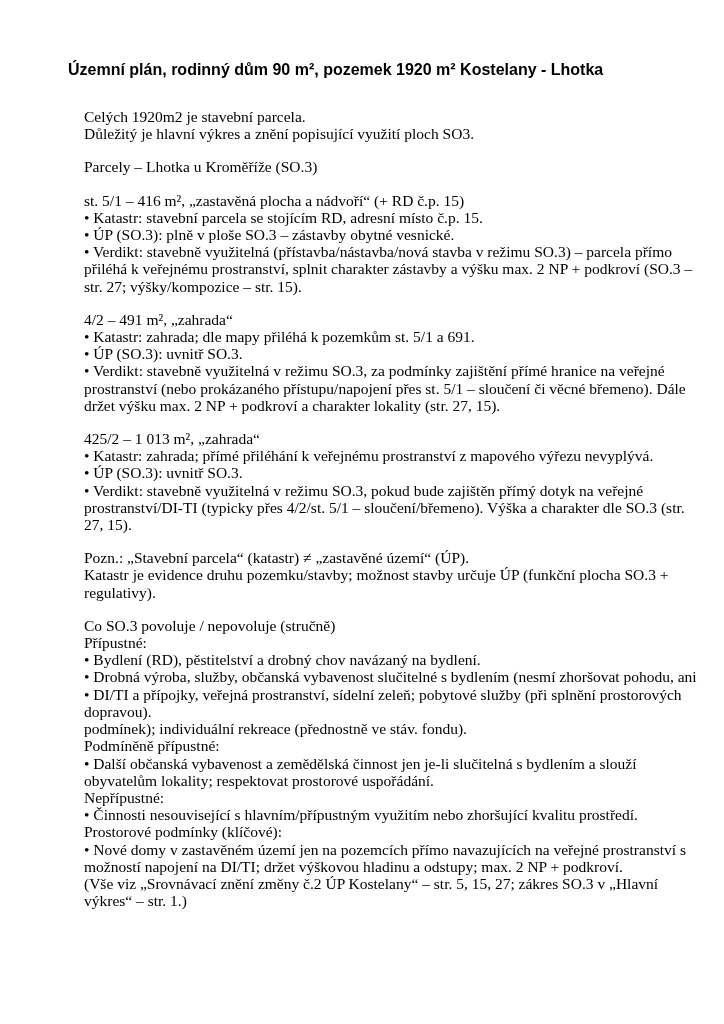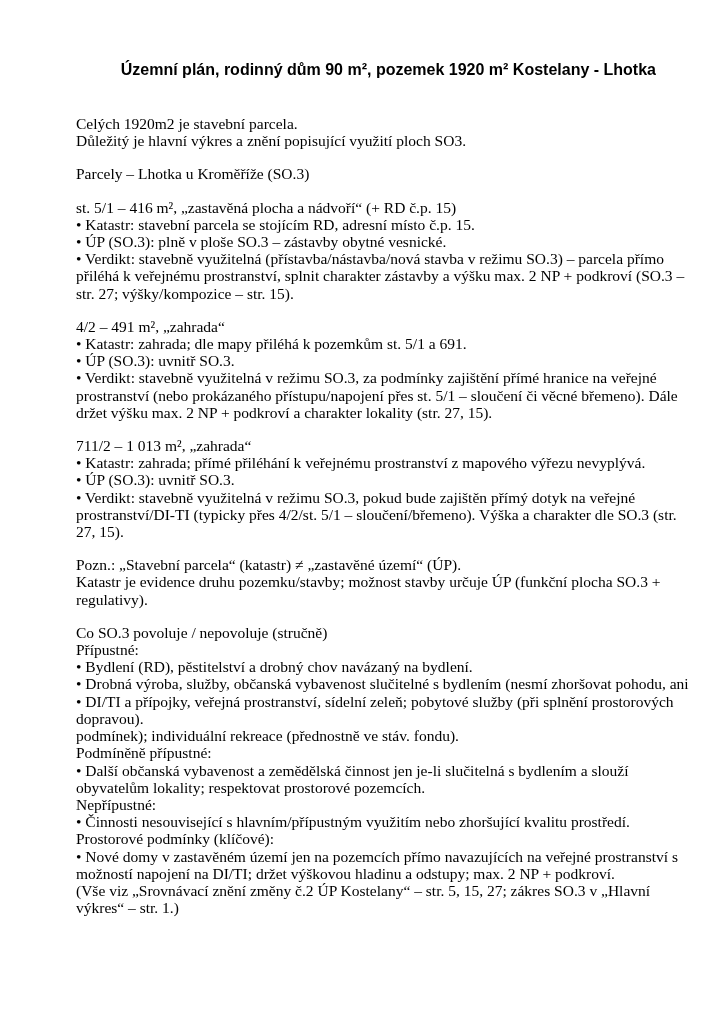--- a/index.html
+++ b/index.html
@@ -15,33 +15,33 @@
     color: #000000;
     overflow: hidden;
     box-sizing: border-box;
     padding: 60px 56px 0 68px;
   }
   .doc-title {
     font-family: "Liberation Sans", sans-serif;
     font-weight: bold;
     font-size: 16px;
     line-height: 20px;
-    text-align: right;
+    text-align: left;
     color: #000000;
-    margin: 0 12px 35px 0;
+    margin: 0 12px 28px 0;
     white-space: nowrap;
   }
   .doc-body {
     font-family: "Liberation Serif", serif;
     font-size: 15.5px;
     line-height: 17.2px;
     color: #000000;
   }
   .para {
-    margin: 0 0 16px 8px;
+    margin: 0 0 16px 16px;
   }
   .para:last-child {
     margin-bottom: 0;
   }
   .line {
     white-space: pre;
   }
 </style>
 </head>
 <body>
@@ -66,21 +66,21 @@
       </div>
       <div class="para">
         <div class="line">4/2 – 491 m², „zahrada“</div>
         <div class="line">• Katastr: zahrada; dle mapy přiléhá k pozemkům st. 5/1 a 691.</div>
         <div class="line">• ÚP (SO.3): uvnitř SO.3.</div>
         <div class="line">• Verdikt: stavebně využitelná v režimu SO.3, za podmínky zajištění přímé hranice na veřejné</div>
         <div class="line">prostranství (nebo prokázaného přístupu/napojení přes st. 5/1 – sloučení či věcné břemeno). Dále</div>
         <div class="line">držet výšku max. 2 NP + podkroví a charakter lokality (str. 27, 15).</div>
       </div>
       <div class="para">
-        <div class="line">711/2 – 1 013 m², „zahrada“</div>
+        <div class="line">425/2 – 1 013 m², „zahrada“</div>
         <div class="line">• Katastr: zahrada; přímé přiléhání k veřejnému prostranství z mapového výřezu nevyplývá.</div>
         <div class="line">• ÚP (SO.3): uvnitř SO.3.</div>
         <div class="line">• Verdikt: stavebně využitelná v režimu SO.3, pokud bude zajištěn přímý dotyk na veřejné</div>
         <div class="line">prostranství/DI-TI (typicky přes 4/2/st. 5/1 – sloučení/břemeno). Výška a charakter dle SO.3 (str.</div>
         <div class="line">27, 15).</div>
       </div>
       <div class="para">
         <div class="line">Pozn.: „Stavební parcela“ (katastr) ≠ „zastavěné území“ (ÚP).</div>
         <div class="line">Katastr je evidence druhu pozemku/stavby; možnost stavby určuje ÚP (funkční plocha SO.3 +</div>
         <div class="line">regulativy).</div>
@@ -88,21 +88,21 @@
       <div class="para">
         <div class="line">Co SO.3 povoluje / nepovoluje (stručně)</div>
         <div class="line">Přípustné:</div>
         <div class="line">• Bydlení (RD), pěstitelství a drobný chov navázaný na bydlení.</div>
         <div class="line">• Drobná výroba, služby, občanská vybavenost slučitelné s bydlením (nesmí zhoršovat pohodu, ani</div>
         <div class="line">• DI/TI a přípojky, veřejná prostranství, sídelní zeleň; pobytové služby (při splnění prostorových</div>
         <div class="line">dopravou).</div>
         <div class="line">podmínek); individuální rekreace (přednostně ve stáv. fondu).</div>
         <div class="line">Podmíněně přípustné:</div>
         <div class="line">• Další občanská vybavenost a zemědělská činnost jen je-li slučitelná s bydlením a slouží</div>
-        <div class="line">obyvatelům lokality; respektovat prostorové pozemcích.</div>
+        <div class="line">obyvatelům lokality; respektovat prostorové uspořádání.</div>
         <div class="line">Nepřípustné:</div>
         <div class="line">• Činnosti nesouvisející s hlavním/přípustným využitím nebo zhoršující kvalitu prostředí.</div>
         <div class="line">Prostorové podmínky (klíčové):</div>
         <div class="line">• Nové domy v zastavěném území jen na pozemcích přímo navazujících na veřejné prostranství s</div>
         <div class="line">možností napojení na DI/TI; držet výškovou hladinu a odstupy; max. 2 NP + podkroví.</div>
         <div class="line">(Vše viz „Srovnávací znění změny č.2 ÚP Kostelany“ – str. 5, 15, 27; zákres SO.3 v „Hlavní</div>
         <div class="line">výkres“ – str. 1.)</div>
       </div>
     </div>
 </div>

